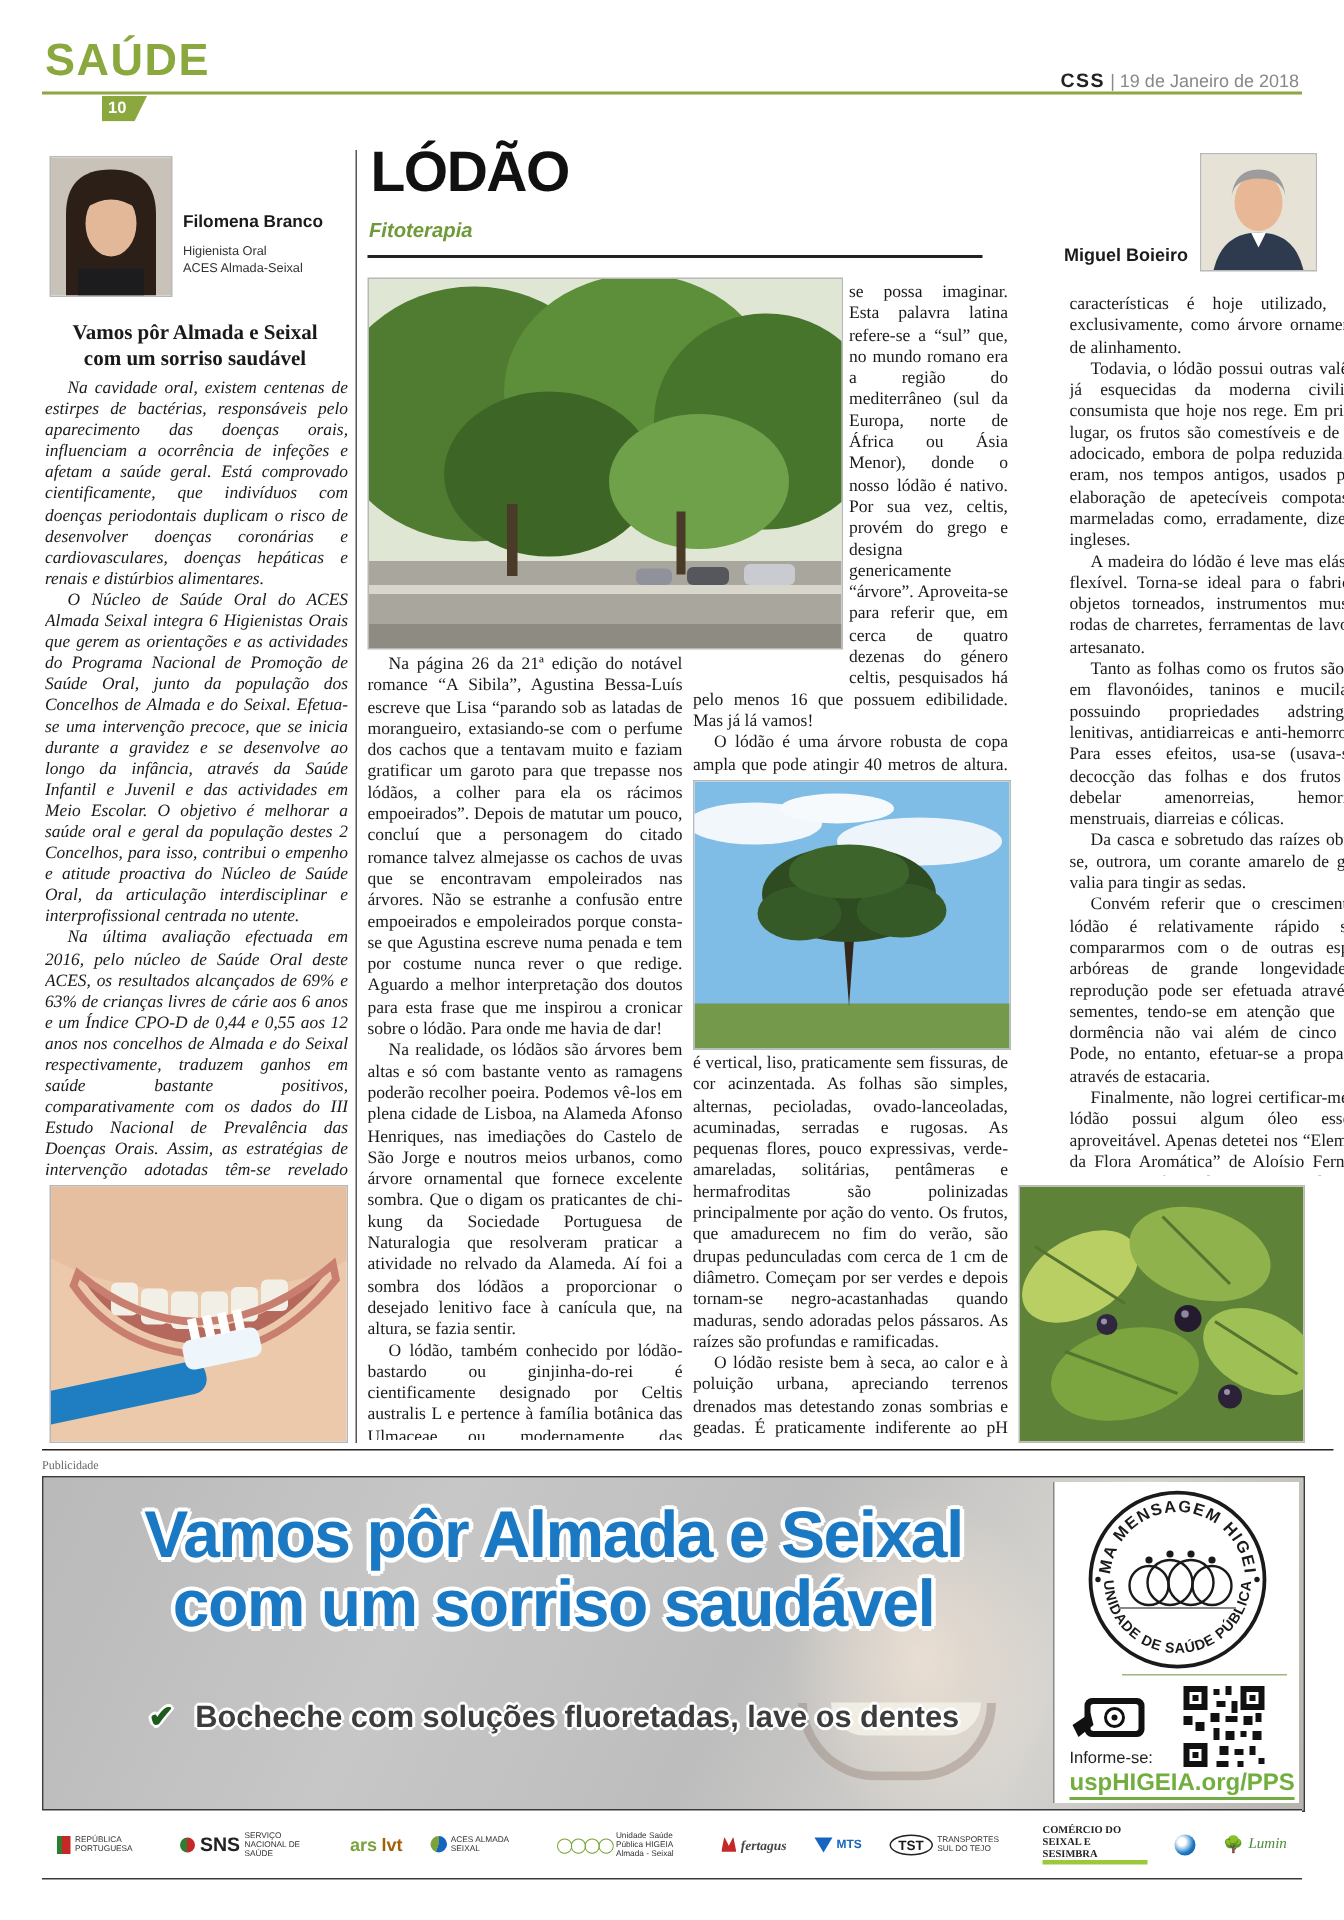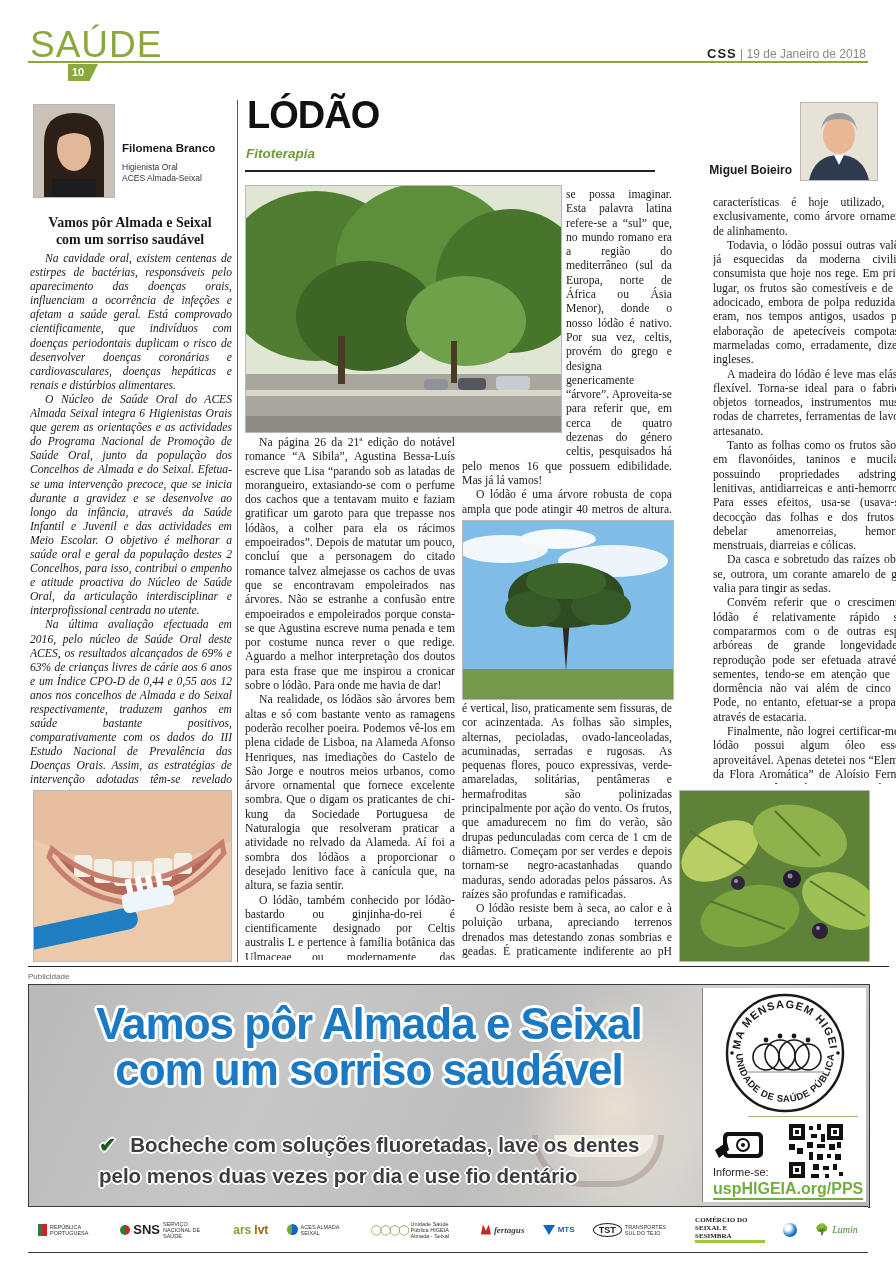--- a/index.html
+++ b/index.html
@@ -1,22 +1,22 @@
 <!DOCTYPE html>
 <html lang="pt"><head>
 <meta charset="utf-8">
 <style>
   html,body{margin:0;padding:0;background:#9a9a9a;}
   .page{position:relative;width:896px;height:1280px;background:#ffffff;overflow:hidden;
         font-family:"Liberation Serif",serif;color:#1a1a1a;}
   .abs{position:absolute;}
 
   
-  .section-title{font-family:"Liberation Sans",sans-serif;font-weight:400;
-    font-size:37px;color:#8aa83e;letter-spacing:1px;}
+  .section-title{font-family:"Liberation Sans",sans-serif;font-weight:700;
+    font-size:30px;color:#8aa83e;letter-spacing:1px;}
   .green-rule{background:#8aa83e;height:2px;}
   .masthead{font-family:"Liberation Sans",sans-serif;font-size:12px;color:#888;}
   .masthead b{color:#222;font-size:13px;letter-spacing:1px;}
   .page-badge{width:26px;height:17px;background:#8aa83e;color:#fff;
     font-family:"Liberation Sans",sans-serif;font-weight:bold;font-size:11px;
     clip-path:polygon(0 0,100% 0,72% 100%,0 100%);padding-left:4px;line-height:16px;margin-left:40px;}
 
   
   .v-divider{width:1px;background:#555;}
   .author-name{font-family:"Liberation Sans",sans-serif;font-weight:bold;font-size:11.5px;}
@@ -32,21 +32,21 @@
     font-size:13.5px;color:#6f9a3a;text-align:right;}
   .title-rule{background:#222;height:2px;}
   .byline{font-family:"Liberation Sans",sans-serif;font-weight:bold;font-size:12px;}
   .body-col{font-size:11.7px;line-height:14.3px;text-align:justify;overflow:hidden;}
   .body-col p{margin:0;text-indent:14px;}
   .body-col p.noindent{text-indent:0;}
   .wrap-spacer{float:left;width:104px;height:266px;}
   .photo{border:1px solid #b8b8b8;}
 
   
-  .pub-label{font-family:Liberation Sans, sans-serif;font-size:8px;color:#666;}
+  .pub-label{font-family:Liberation Serif, serif;font-size:8px;color:#666;}
   .ad-box{border:1px solid #3a3a3a;
     background:linear-gradient(115deg,#b9b9b9 0%,#c7c7c7 30%,#bdbdbd 55%,#d6d4d0 78%,#b7b3ae 100%);
     overflow:hidden;}
   .ad-face{position:absolute;right:150px;top:0;width:260px;height:100%;
     background:radial-gradient(ellipse 130px 160px at 60% 55%,#e9ded2 0%,rgba(233,222,210,0) 70%);}
   .ad-mouth{position:absolute;right:205px;top:150px;width:120px;height:46px;
     border-radius:0 0 70px 70px;background:#6e5a50;opacity:.55;}
   .ad-teeth{position:absolute;right:215px;top:150px;width:100px;height:22px;
     border-radius:0 0 30px 30px;background:#f3efe6;opacity:.9;}
   .ad-headline{font-family:"Liberation Sans",sans-serif;font-weight:bold;
@@ -256,21 +256,20 @@
     <div class="ad-teeth"></div>
     <div class="ad-mouth" style="background:transparent;border:6px solid #8a7468;border-top:none;opacity:.35;"></div>
 
     <div class="abs ad-headline" style="left:20px;top:16px;width:640px;">
       <div>Vamos pôr Almada e Seixal</div>
       <div>com um sorriso saudável</div>
     </div>
 
     <div class="abs ad-tip" style="left:70px;top:144px;width:560px;text-align:left;">
       <div><span class="ad-check">✔</span><span>Bocheche com soluções fluoretadas, lave os dentes</span></div>
-      <div>pelo menos duas vezes por dia e use fio dentário</div>
     </div>
 
     <div class="abs ad-panel" style="right:3px;top:3px;width:163px;height:214px;">
 
       <div class="abs" style="left:21px;top:4px;width:122px;height:122px;">
         <svg width="122" height="122" viewBox="0 0 122 122" xmlns="http://www.w3.org/2000/svg">
           <circle cx="61" cy="61" r="58" fill="#fff" stroke="#1a1a1a" stroke-width="2.5"></circle>
           <defs>
             <path id="arcTop" d="M 16 61 A 45 45 0 0 1 106 61"></path>
             <path id="arcBot" d="M 12 61 A 49 49 0 0 0 110 61"></path>

